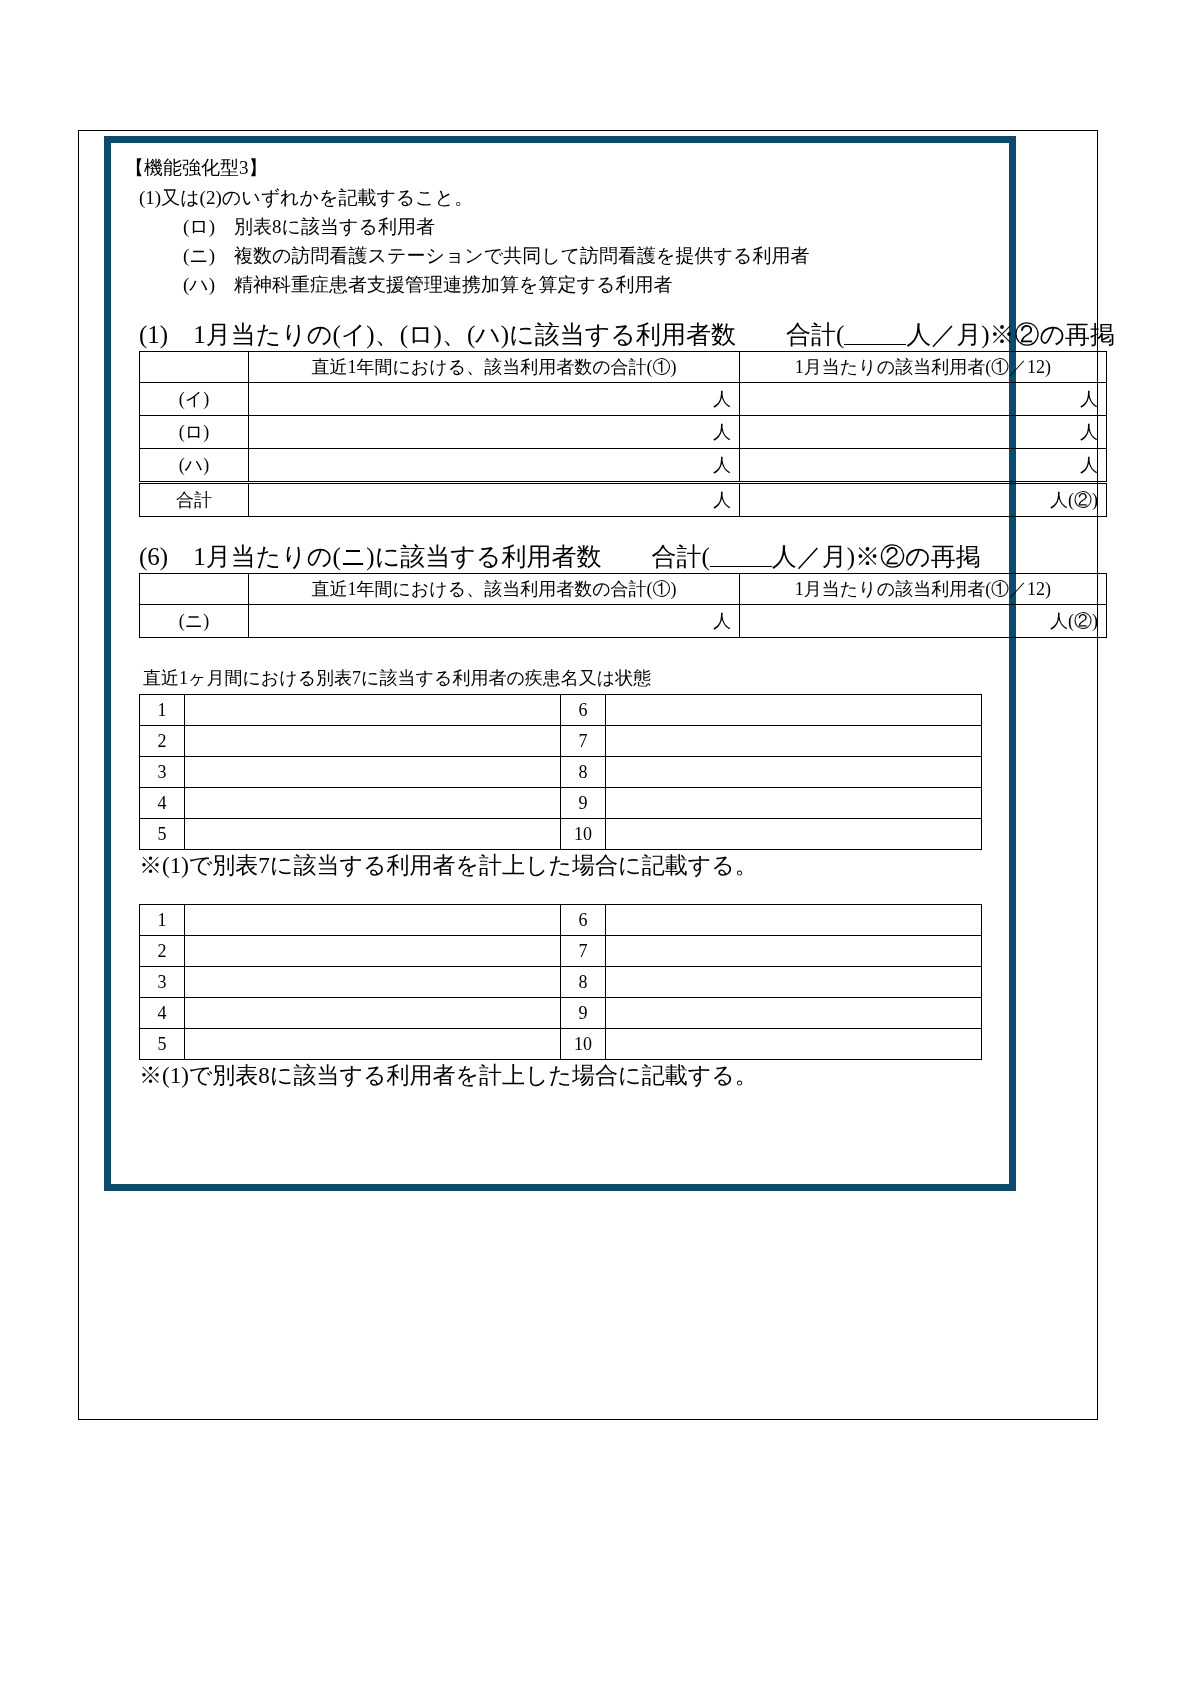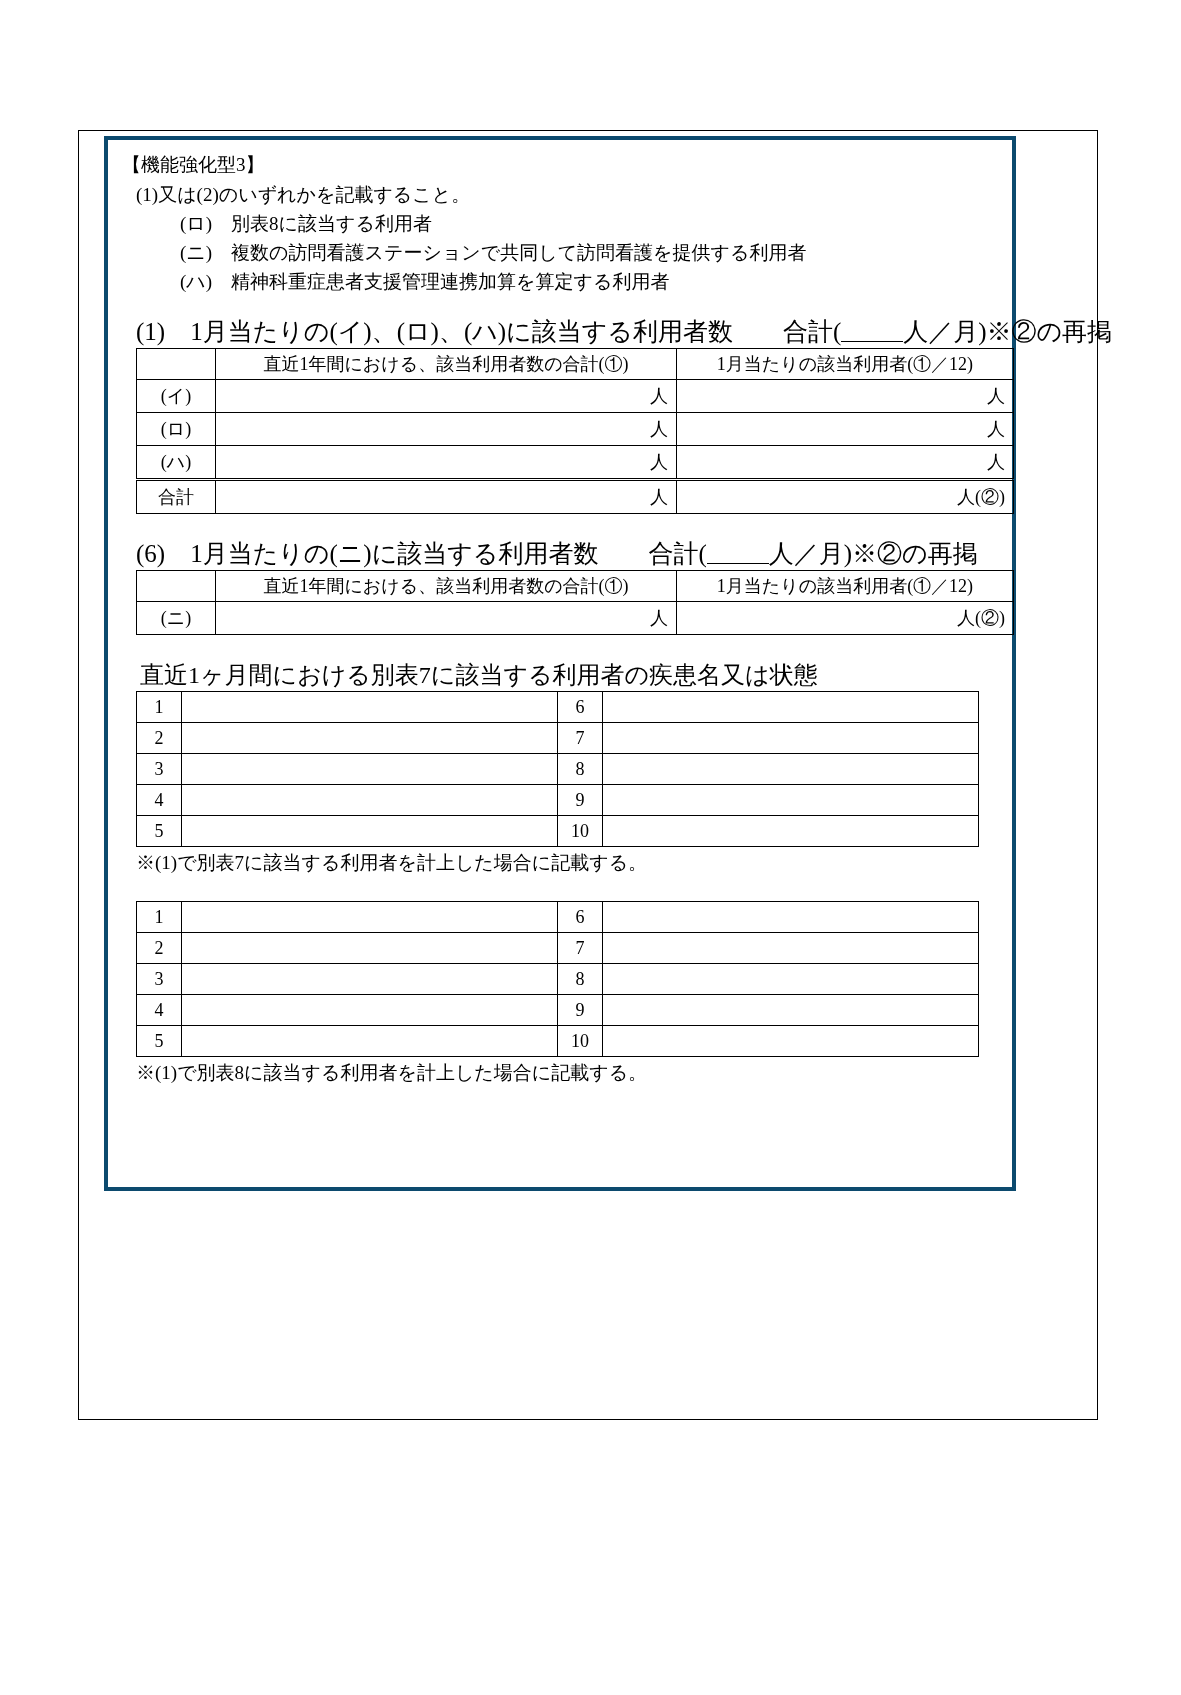--- a/index.html
+++ b/index.html
@@ -28,21 +28,21 @@
     background: #ffffff;
   }
 
   
   #content-frame {
     position: absolute;
     left: 104px;
     top: 136px;
     width: 912px;
     height: 1055px;
-    border: 4px solid #0c4a6e;
+    border: 7px solid #0c4a6e;
     box-sizing: border-box;
     background: #ffffff;
     padding: 10px 14px 0 14px;
   }
 
   .txt {
     font-size: 19px;
     line-height: 29px;
     white-space: pre;
     letter-spacing: 0px;
@@ -83,37 +83,37 @@
     padding: 0;
     font-weight: normal;
     vertical-align: middle;
   }
 
   
   .t-counts { width: 846px; }
   .t-counts .c-label  { width: 68px;  text-align: center; height: 32px; font-size: 18px; }
   .t-counts .c-year   { width: 450px; text-align: right;  padding-right: 8px; height: 32px; }
   .t-counts .c-month  { width: 326px; text-align: right;  padding-right: 8px; height: 32px; }
-  .t-counts .hdr      { text-align: center; padding: 0 5px; height: 30px; font-size: 18px; }
+  .t-counts .hdr      { text-align: center; padding: 0 20px; height: 30px; font-size: 18px; }
   .t-counts .row-total td { border-top: 3px double #000000; }
 
   
   .t-list { width: 838px; }
   .t-list .n-cell { width: 44px;  text-align: center; height: 30px; font-size: 18px; }
   .t-list .v-cell { width: 375px; height: 30px; }
 
   .note {
-    font-size: 19px;
+    font-size: 23px;
     line-height: 28px;
     white-space: pre;
     padding-left: 14px;
     margin-top: 2px;
   }
   .sub-heading {
-    font-size: 24px;
+    font-size: 18px;
     line-height: 28px;
     white-space: pre;
     padding-left: 18px;
   }
 </style>
 </head>
 <body>
 
 <div id="page-frame"></div>
 

